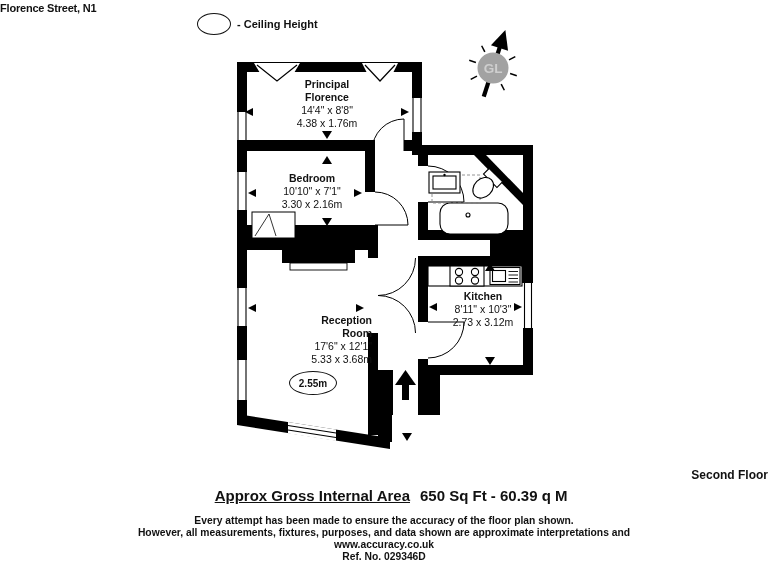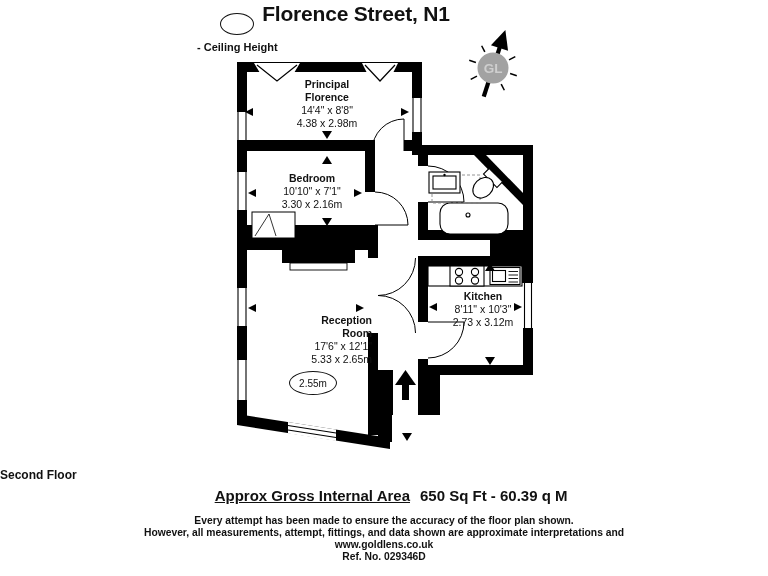--- a/index.html
+++ b/index.html
@@ -1,35 +1,35 @@
 <!DOCTYPE html>
 <html><head>
 <meta charset="utf-8">
 <style>
   html,body{margin:0;padding:0;background:#ffffff;}
   body{width:768px;height:576px;position:relative;overflow:hidden;
        font-family:"Liberation Sans","DejaVu Sans",sans-serif;color:#111;}
   .abs{position:absolute;}
   
-  #title{left:0;top:2px;width:712px;text-align:center;font-size:21px;font-weight:700;letter-spacing:-0.2px;}
-  
-  #legend{left:197px;top:13px;display:flex;align-items:center;gap:6px;flex-direction:column;}
+  #title{left:0;top:2px;width:712px;font-size:11px;font-weight:700;letter-spacing:-0.2px;}
+  
+  #legend{left:197px;top:13px;display:flex;align-items:center;gap:6px;}
   #legend .ellipse{width:32px;height:20px;border:1.2px solid #111;border-radius:50%;}
   #legend .lab{font-size:11px;font-weight:600;}
   
   #plan{left:228px;top:52px;width:320px;height:402px;}
   #plan svg{position:absolute;left:0;top:0;}
   .room-label{position:absolute;text-align:center;line-height:13px;font-size:10.5px;pointer-events:none;}
   .room-label .nm{white-space:pre-line;font-weight:600;}
   .ceil{position:absolute;border:1.1px solid #111;border-radius:50%;
-        display:flex;align-items:center;justify-content:center;font-size:10px;font-weight:400;}
+        display:flex;align-items:center;justify-content:center;font-size:10px;font-weight:700;}
   
   #compass{left:453px;top:20px;}
   
-  #floor-label{left:0;top:468px;width:768px;text-align:left;font-size:12px;font-weight:600;}
+  #floor-label{left:0;top:468px;width:768px;text-align:right;font-size:12px;font-weight:600;}
   #area-label{left:200px;top:487px;width:210px;text-align:right;font-size:15px;font-weight:600;text-decoration:underline;}
   #area-value{left:420px;top:487px;font-size:15px;font-weight:600;}
   #disclaimer{left:0;top:515px;width:768px;text-align:center;font-size:10.3px;line-height:11.9px;font-weight:700;}
 </style>
 </head>
 <body>
 
 <div class="abs" id="title">Florence Street, N1</div>
 
 <div class="abs" id="legend">
@@ -202,47 +202,47 @@
     <g fill="#000">
       <polygon points="167,333 188,333 177.5,318"></polygon>
       <rect x="174" y="333" width="7" height="15"></rect>
     </g>
   </svg>
 
   <div class="room-label" style="left:39px;top:26px;width:120px;">
     <div class="nm">Principal
 Florence</div>
     <div>14'4" x 8'8"</div>
-    <div>4.38 x 2.98m</div>
+    <div>4.38 x 1.76m</div>
   </div>
 
   <div class="room-label" style="left:24px;top:120px;width:120px;">
     <div class="nm">Bedroom</div>
     <div>10'10" x 7'1"</div>
     <div>3.30 x 2.16m</div>
   </div>
 
   <div class="room-label" style="left:24px;top:262px;width:120px;text-align:right;">
     <div class="nm">Reception
 Room</div>
     <div>17'6" x 12'1"</div>
-    <div>5.33 x 2.65m</div>
+    <div>5.33 x 3.68m</div>
   </div>
 
   <div class="ceil" style="left:61px;top:319px;width:46px;height:22px;">2.55m</div>
 
   <div class="room-label" style="left:195px;top:238px;width:120px;">
     <div class="nm">Kitchen</div>
     <div>8'11" x 10'3"</div>
     <div>2.73 x 3.12m</div>
   </div>
 </div>
 
 <div class="abs" id="floor-label">Second Floor</div>
 <div class="abs" id="area-label">Approx Gross Internal Area</div>
 <div class="abs" id="area-value">650 Sq Ft  - 60.39 q M</div>
 
 <div class="abs" id="disclaimer">
   <div>Every attempt has been made to ensure the accuracy of the floor plan shown.</div>
-  <div>However, all measurements, attempt, fittings, and data shown are approximate interpretations and</div>
-  <div>www.goldlens.co.uk</div>
+  <div>However, all measurements, fixtures, purposes, and data shown are approximate interpretations and</div>
+  <div>www.accuracy.co.uk</div>
   <div>Ref. No. 029346D</div>
 </div>
 
 </body></html>

